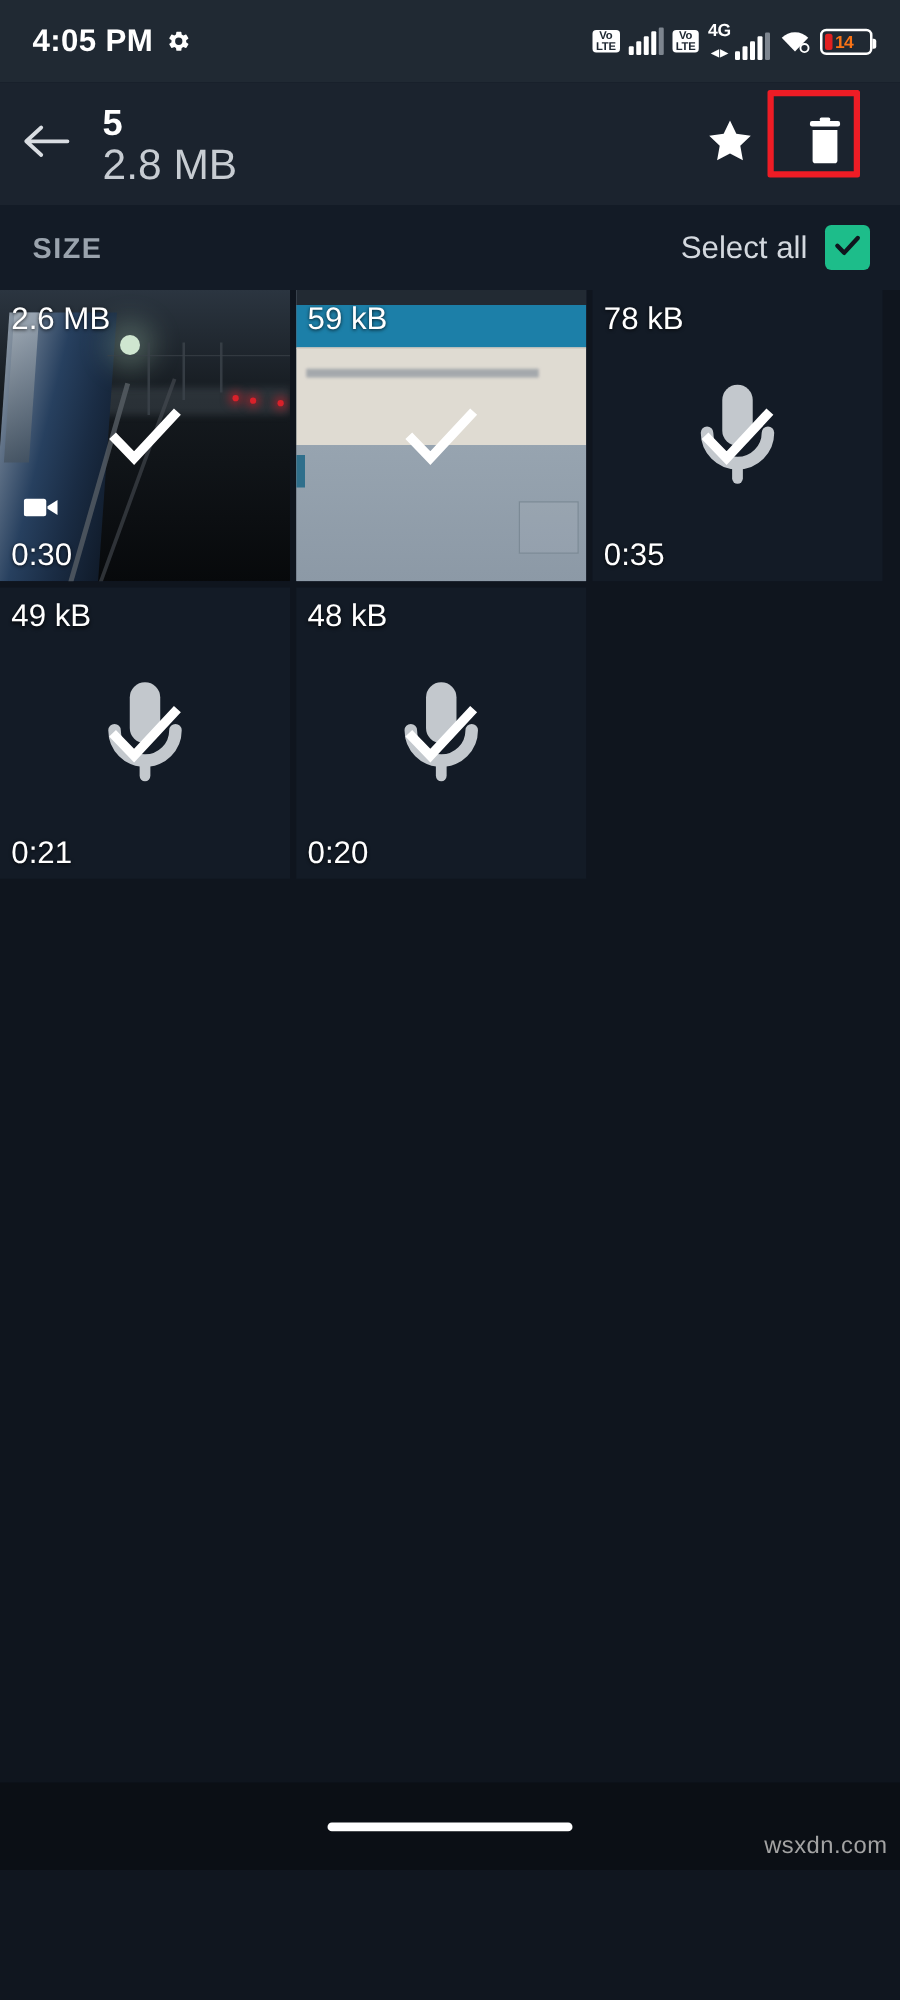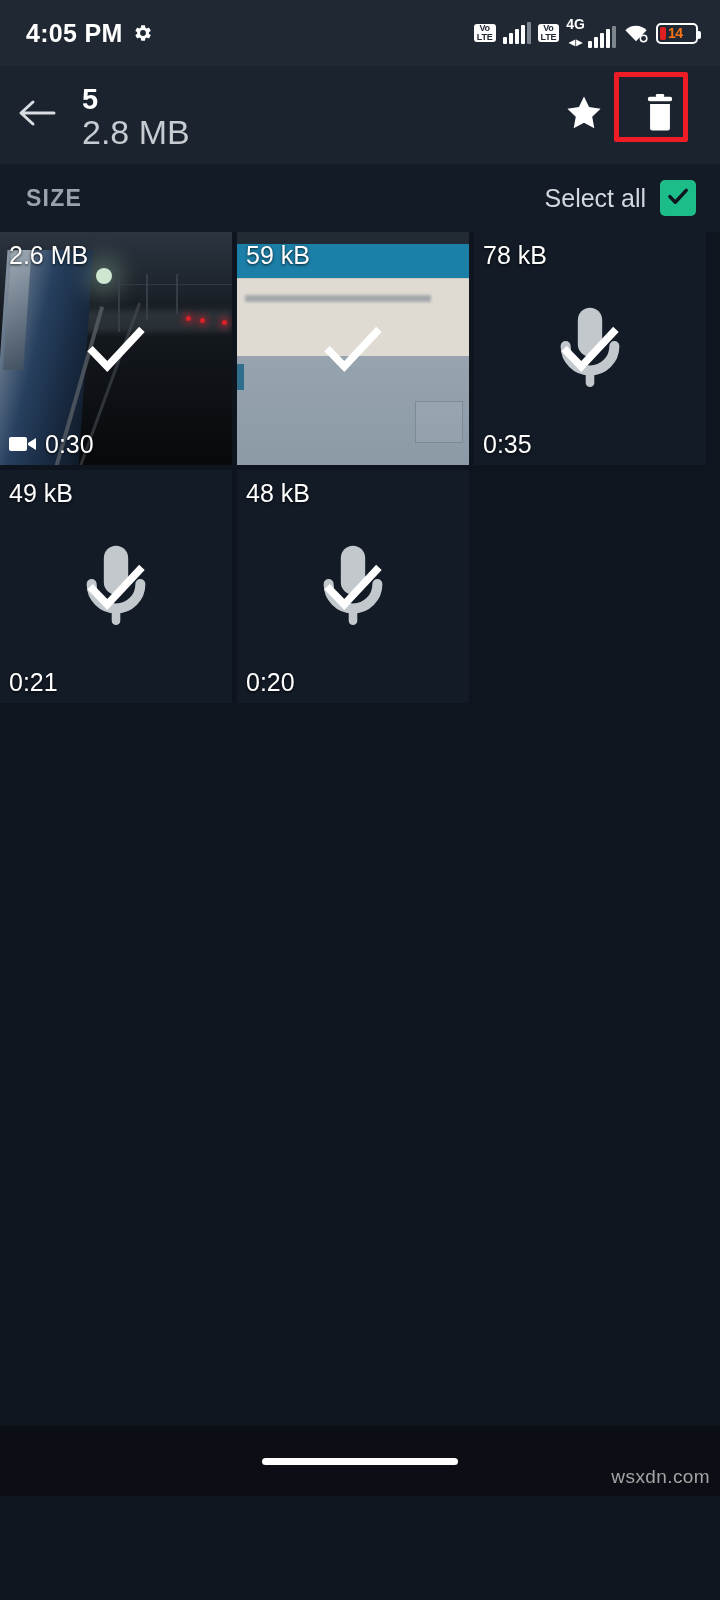--- a/index.html
+++ b/index.html
@@ -93,21 +93,21 @@
     width:232px; height:233px; position:relative; overflow:hidden;
     background:#131b26;
   }
   .tile .size{
     position:absolute; left:9px; top:9px; z-index:5;
     color:#ffffff; font-size:25px; text-shadow:0 1px 3px rgba(0,0,0,.8);
   }
   .tile .dur{
     position:absolute; left:9px; bottom:6px; z-index:5;
     color:#ffffff; font-size:25px; text-shadow:0 1px 3px rgba(0,0,0,.8);
-    display:flex; align-items:center; gap:8px;
+    display:flex; align-items:center; gap:8px;flex-direction:column;
   }
   .tile .check{
     position:absolute; left:0; top:0; width:100%; height:100%;
     display:flex; align-items:center; justify-content:center; z-index:6;
   }
   .mic{
     position:absolute; left:0; top:0; width:100%; height:100%;
     display:flex; align-items:center; justify-content:center; z-index:2;
   }
 

